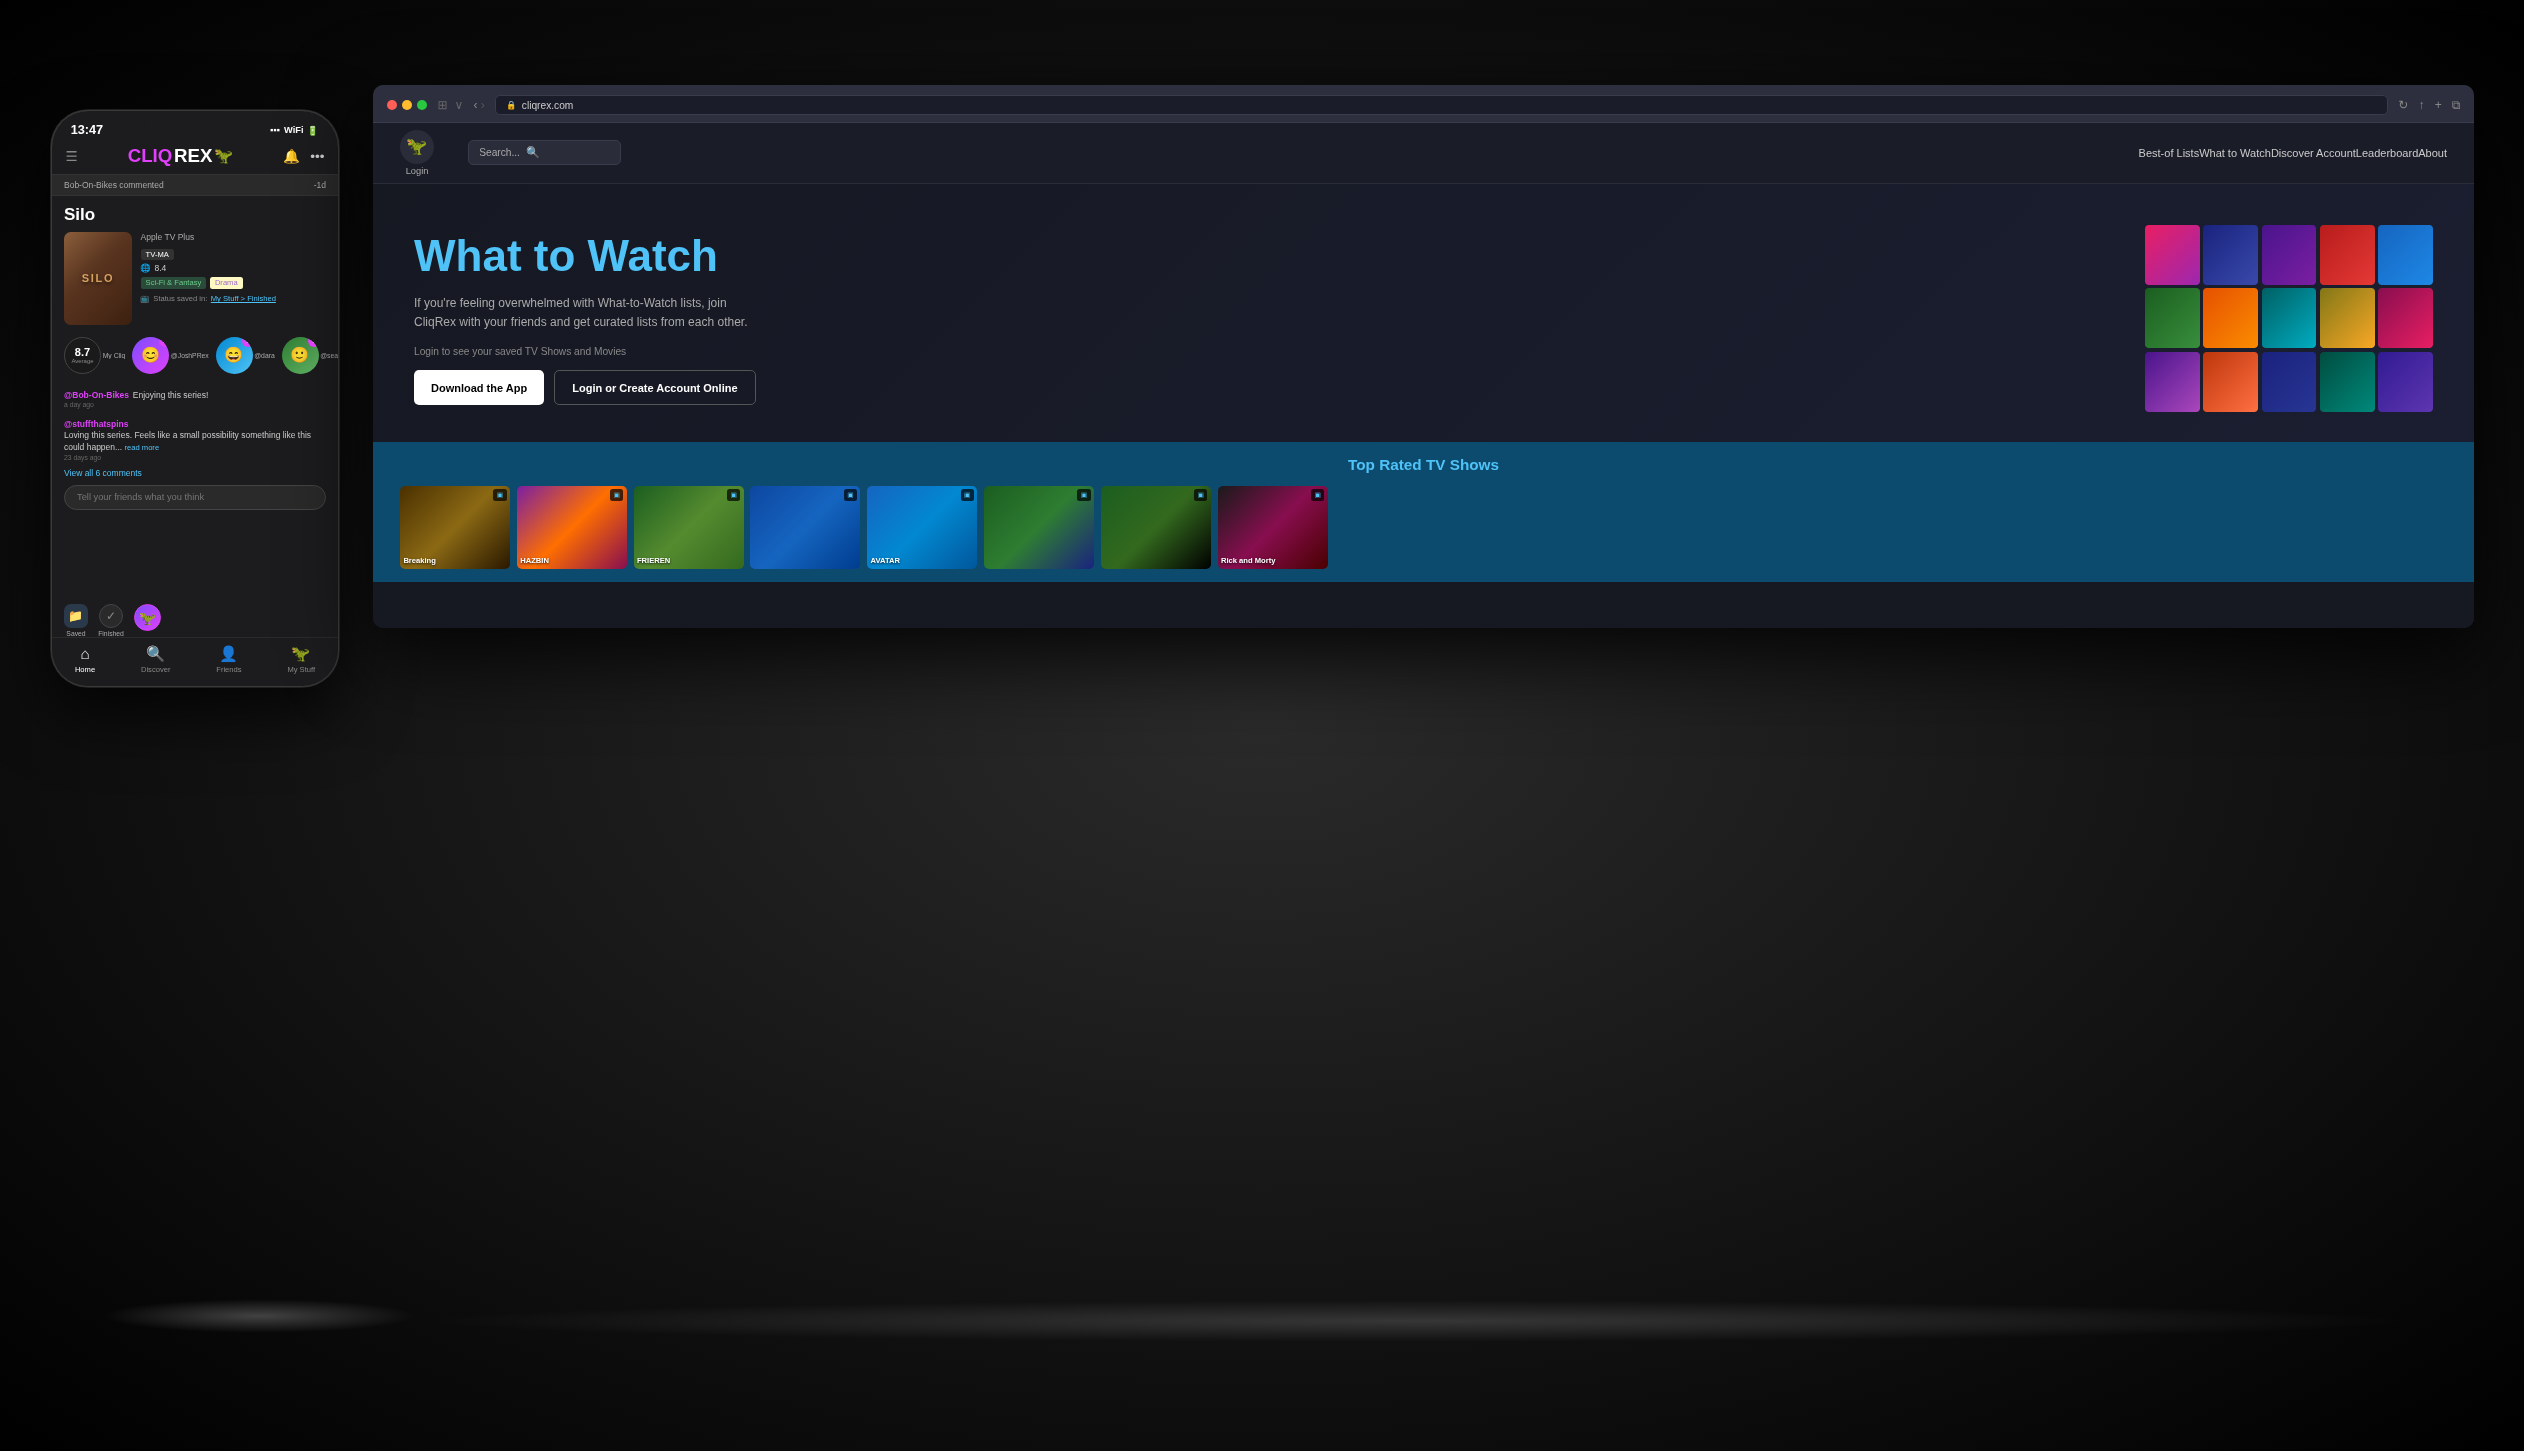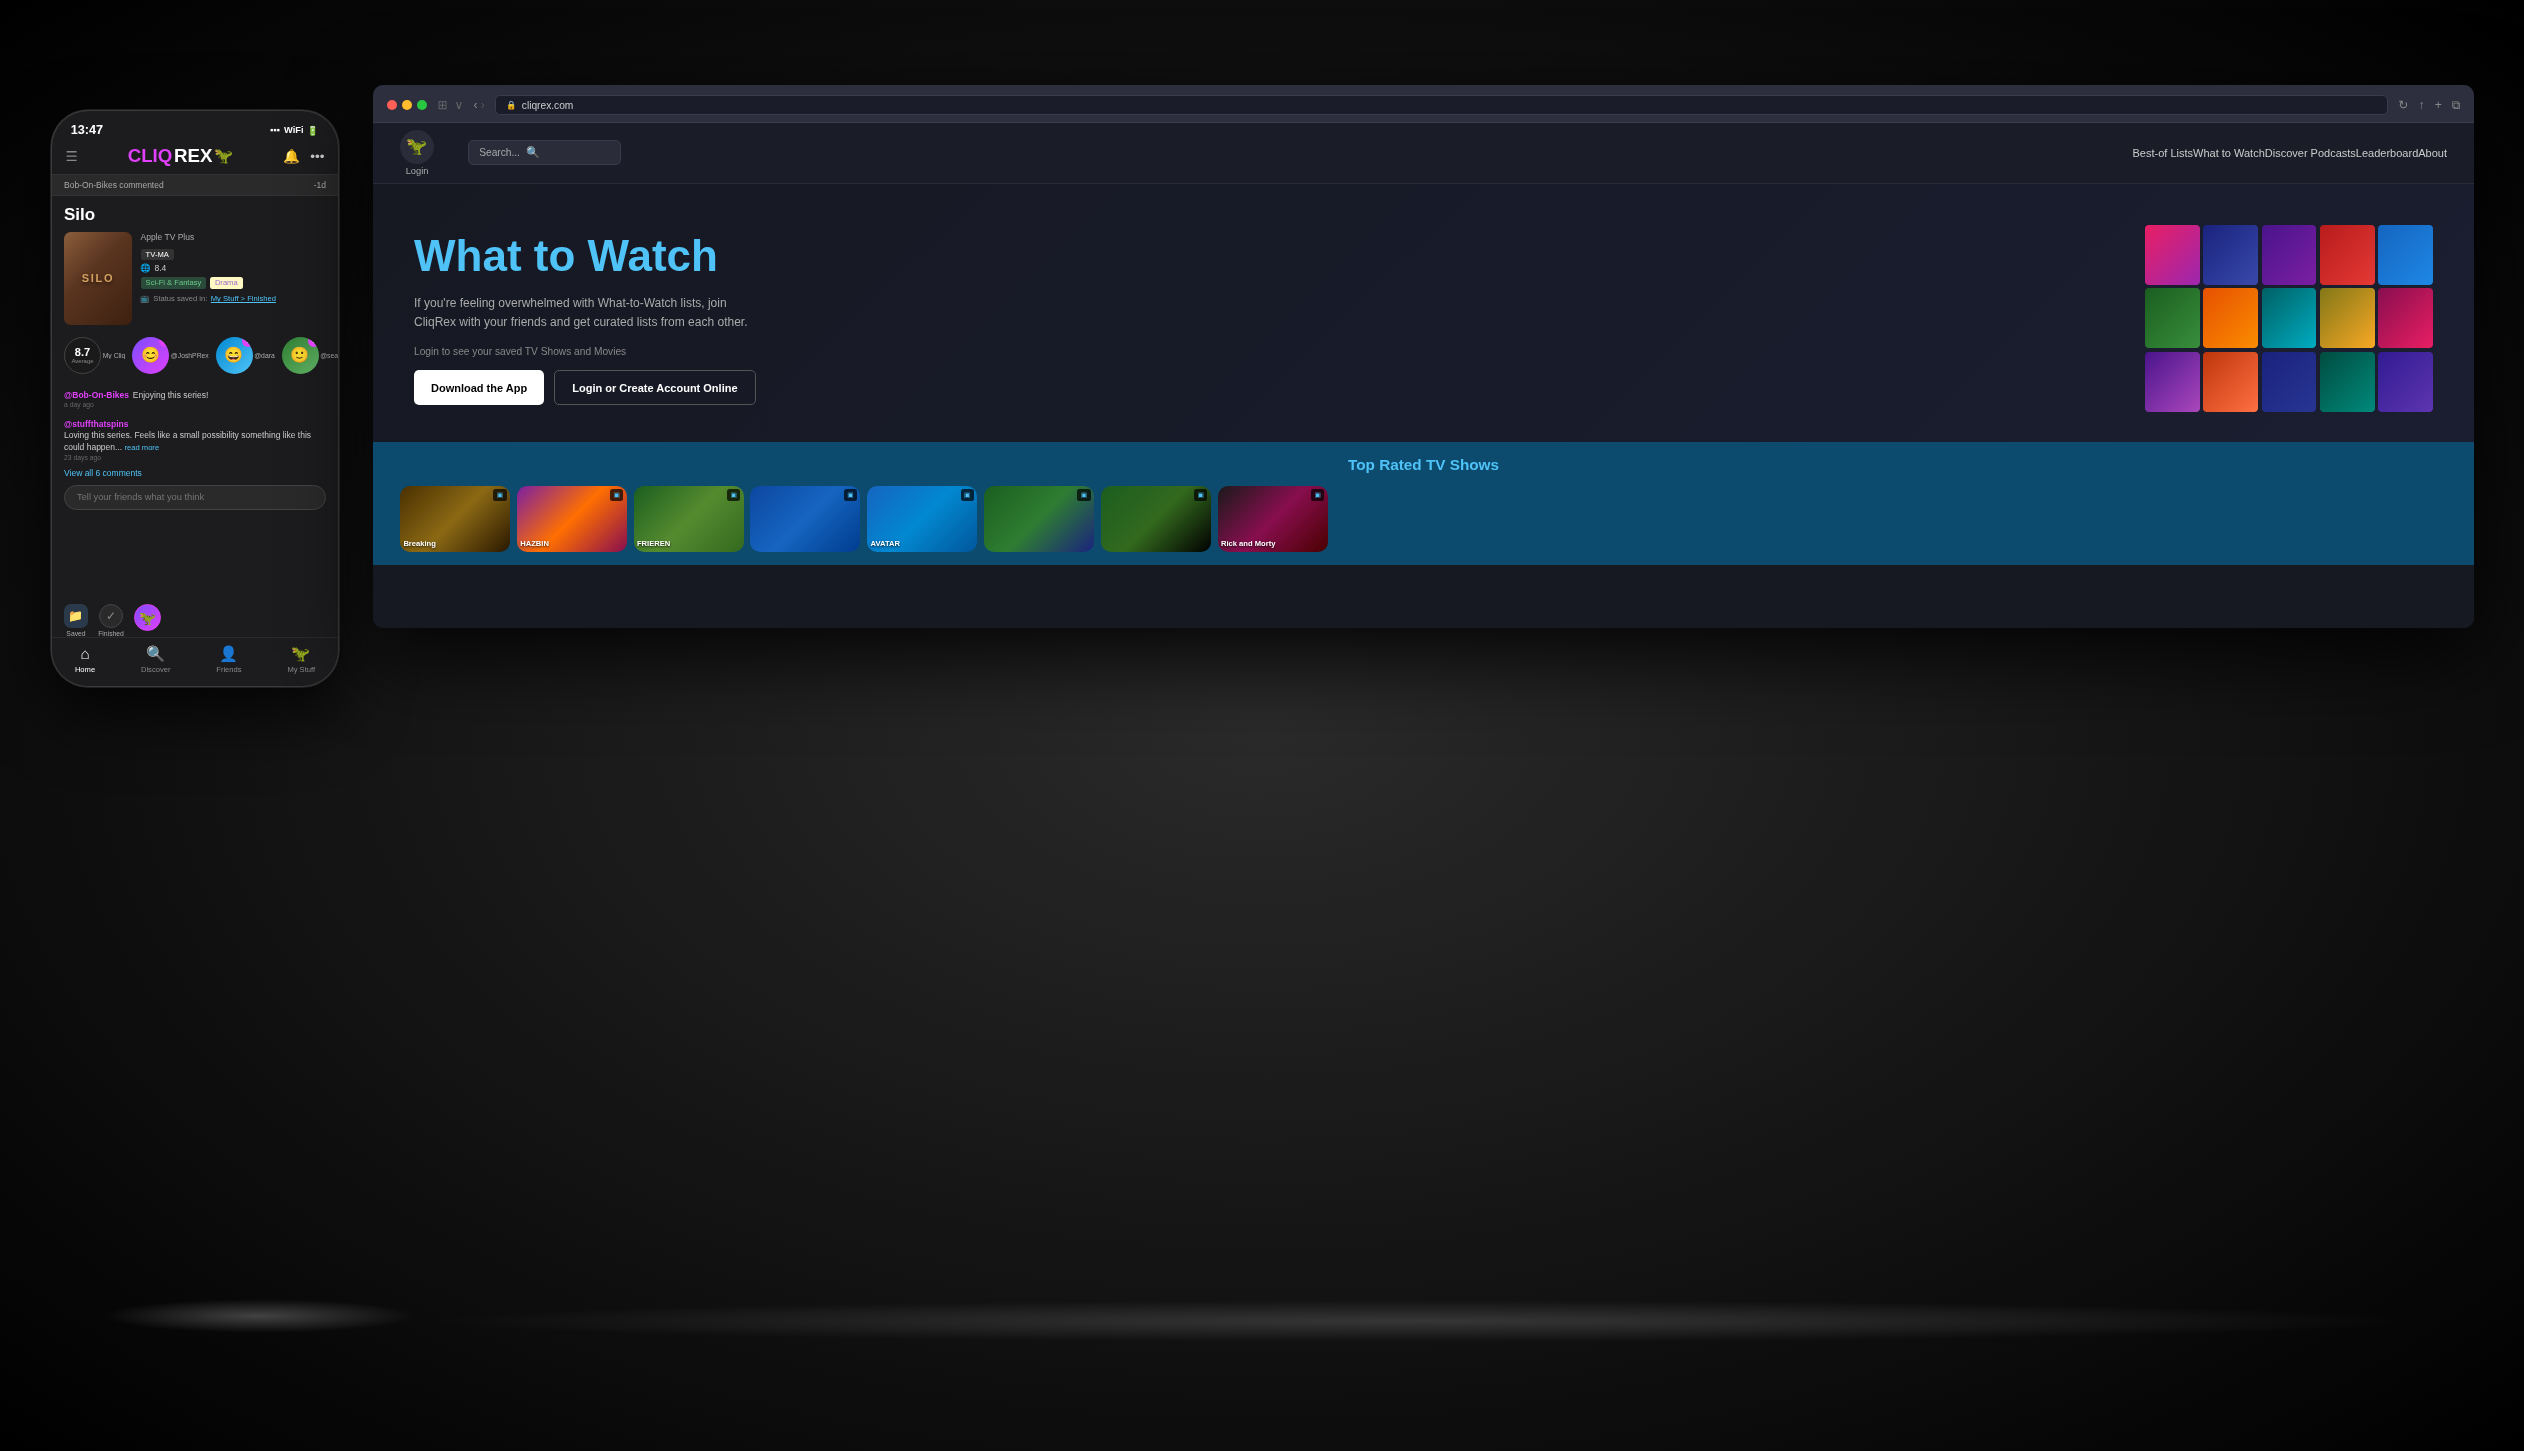--- a/index.html
+++ b/index.html
@@ -678,22 +678,22 @@
     }
 
     .shows-row {
       display: flex;
       gap: 6.8px;
       overflow: hidden;
     }
 
     .show-card-thumb {
       width: 110px;
-      height: 66px;
-      border-radius: 10px;
+      height: 83px;
+      border-radius: 5px;
       flex-shrink: 0;
       position: relative;
       overflow: hidden;
     }
 
     .show-thumb-bg {
       width: 100%;
       height: 100%;
     }
 
@@ -940,21 +940,21 @@
       </div>
 
       <div class="site-search">
         <span>Search...</span>
         <span style="font-size:11px;color:#888;">🔍</span>
       </div>
 
       <nav class="site-nav">
         <span class="site-nav-item">Best-of Lists</span>
         <span class="site-nav-item">What to Watch</span>
-        <span class="site-nav-item">Discover Podcasts</span>
+        <span class="site-nav-item">Discover Account</span>
         <span class="site-nav-item">Leaderboard</span>
         <span class="site-nav-item">About</span>
       </nav>
     </div>
 
     <div class="hero-section">
       <div class="hero-content">
         <h1 class="hero-title">What to Watch</h1>
         <p class="hero-subtitle">If you're feeling overwhelmed with What-to-Watch lists, join CliqRex with your friends and get curated lists from each other.</p>
         <p class="hero-login-note">Login to see your saved TV Shows and Movies</p>

